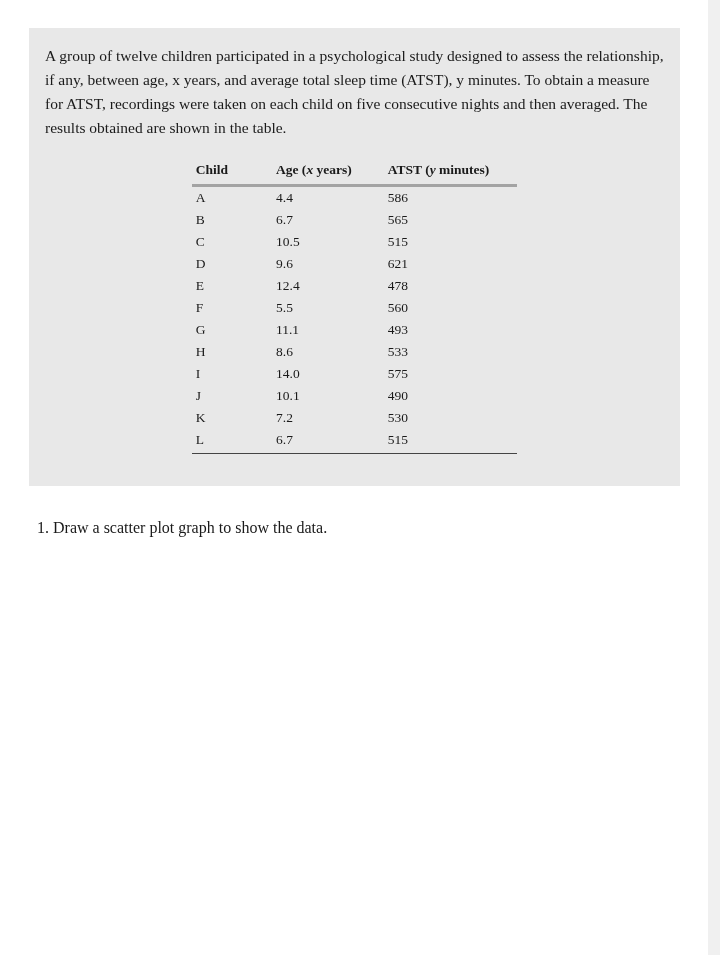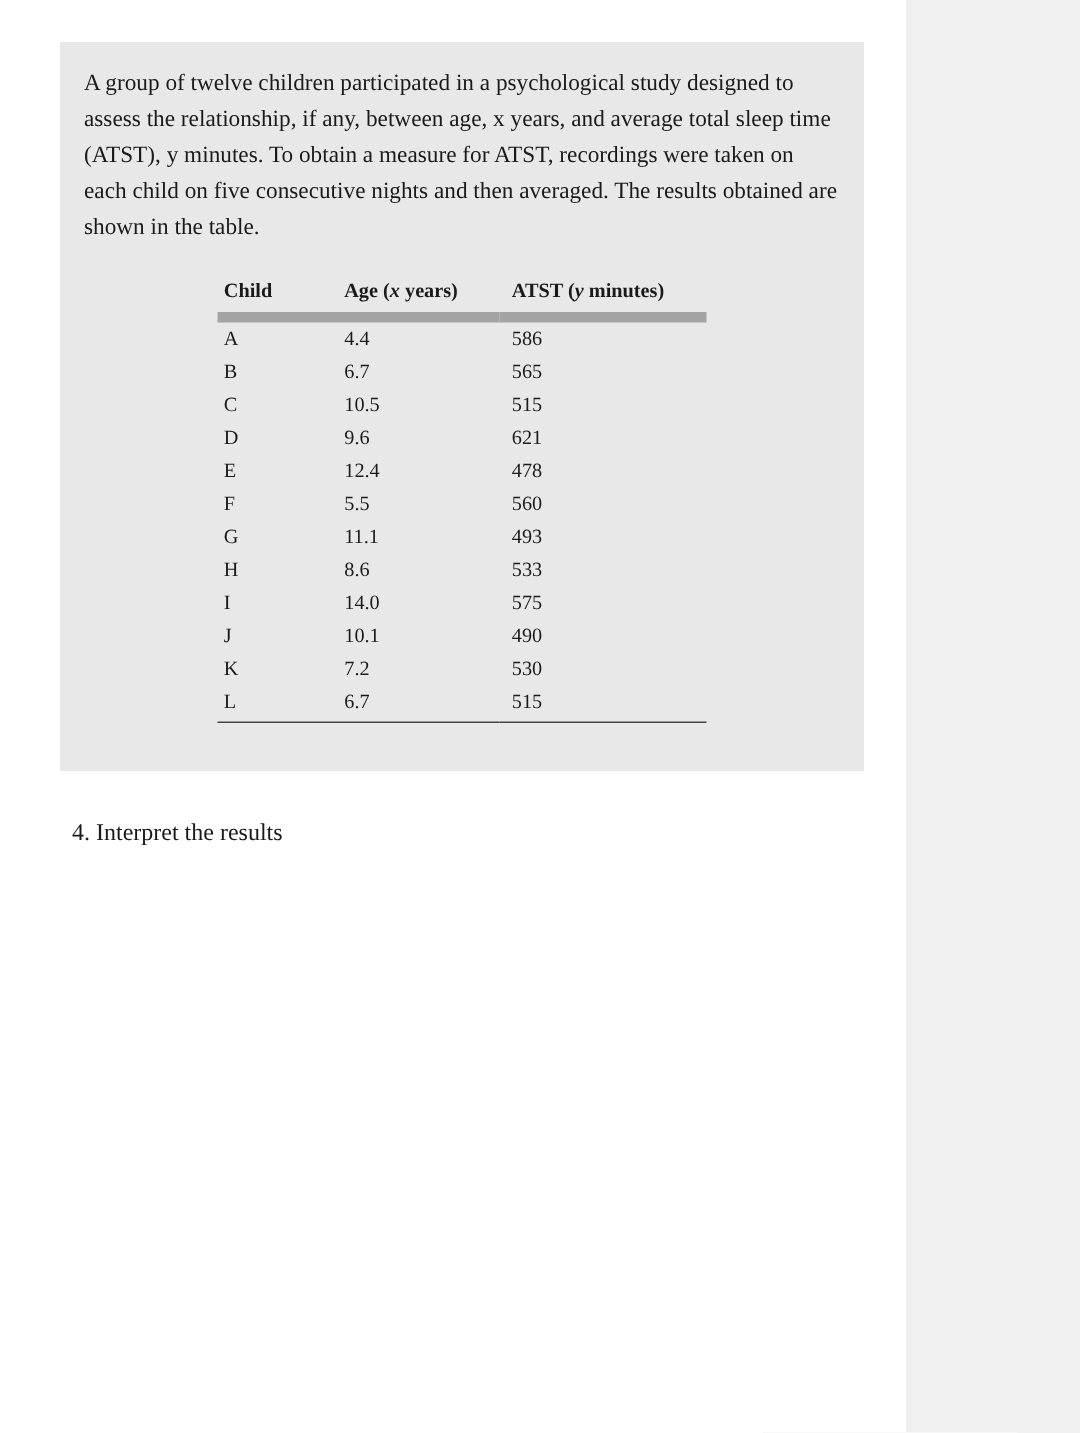--- a/index.html
+++ b/index.html
@@ -11,24 +11,24 @@
     body {
       width: 720px;
       min-height: 955px;
       background-color: #f0f0f0;
       font-family: Georgia, 'Times New Roman', serif;
       font-size: 16px;
       color: #1a1a1a;
     }
 
     .page {
-      width: 604px;
+      width: 708px;
       min-height: 955px;
       background-color: #ffffff;
-      padding: 28px 28px 28px 40px;
+      padding: 28px 28px 28px 29px;
     }
 
     .intro-text {
       font-size: 15.5px;
       line-height: 1.55;
       margin-bottom: 18px;
       color: #1a1a1a;
     }
 
     .table-wrapper {
@@ -40,21 +40,21 @@
     table {
       border-collapse: collapse;
       font-size: 14px;
       color: #1a1a1a;
     }
 
     table thead tr th {
       font-weight: bold;
       padding: 4px 28px 6px 8px;
       text-align: left;
-      border-bottom: 7px solid #a3a3a3;
+      border-bottom: 3px solid #a3a3a3;
       font-size: 13.5px;
     }
 
     table thead tr th:first-child {
       padding-left: 4px;
       padding-right: 40px;
     }
 
     table tbody tr td {
       padding: 3px 28px 3px 8px;
@@ -179,16 +179,16 @@
               <td>L</td>
               <td>6.7</td>
               <td>515</td>
             </tr>
           </tbody>
       </table>
     </div>
   </div>
 
   <div class="questions-section">
-    <div class="question-item" id="q4-text">4. Interpret the results</div>
+    <div class="question-item" id="q1-text">1.  Draw a scatter plot graph to show the data.</div>
   </div>
 
 </div>
 
 </body></html>

